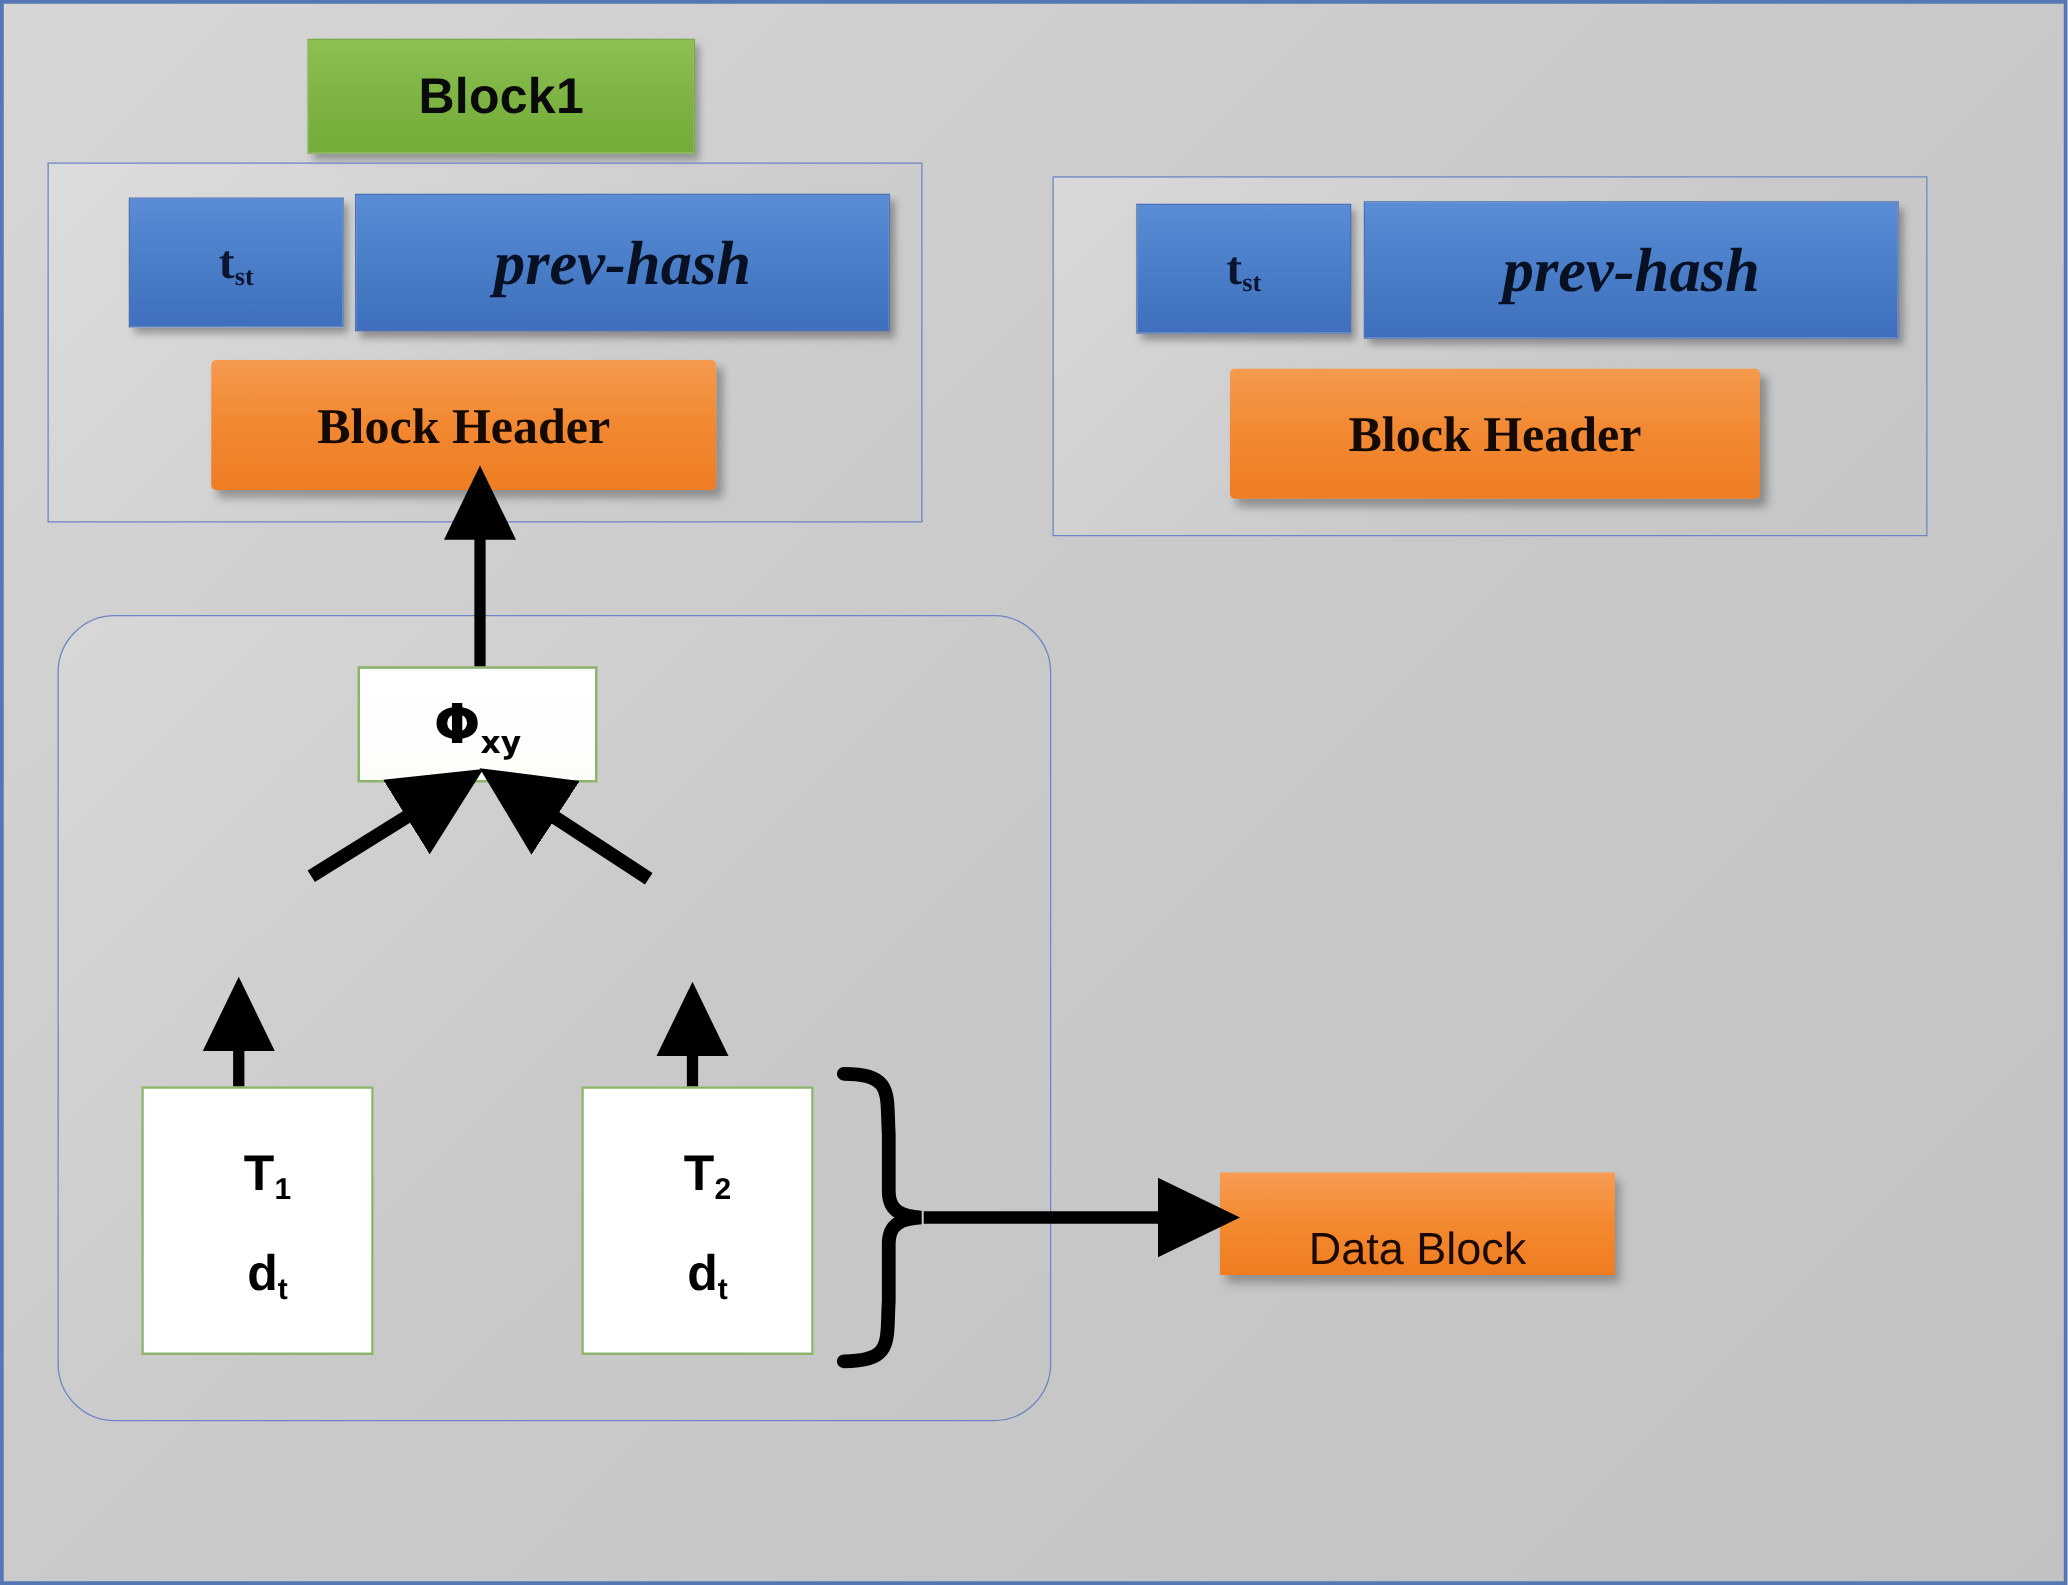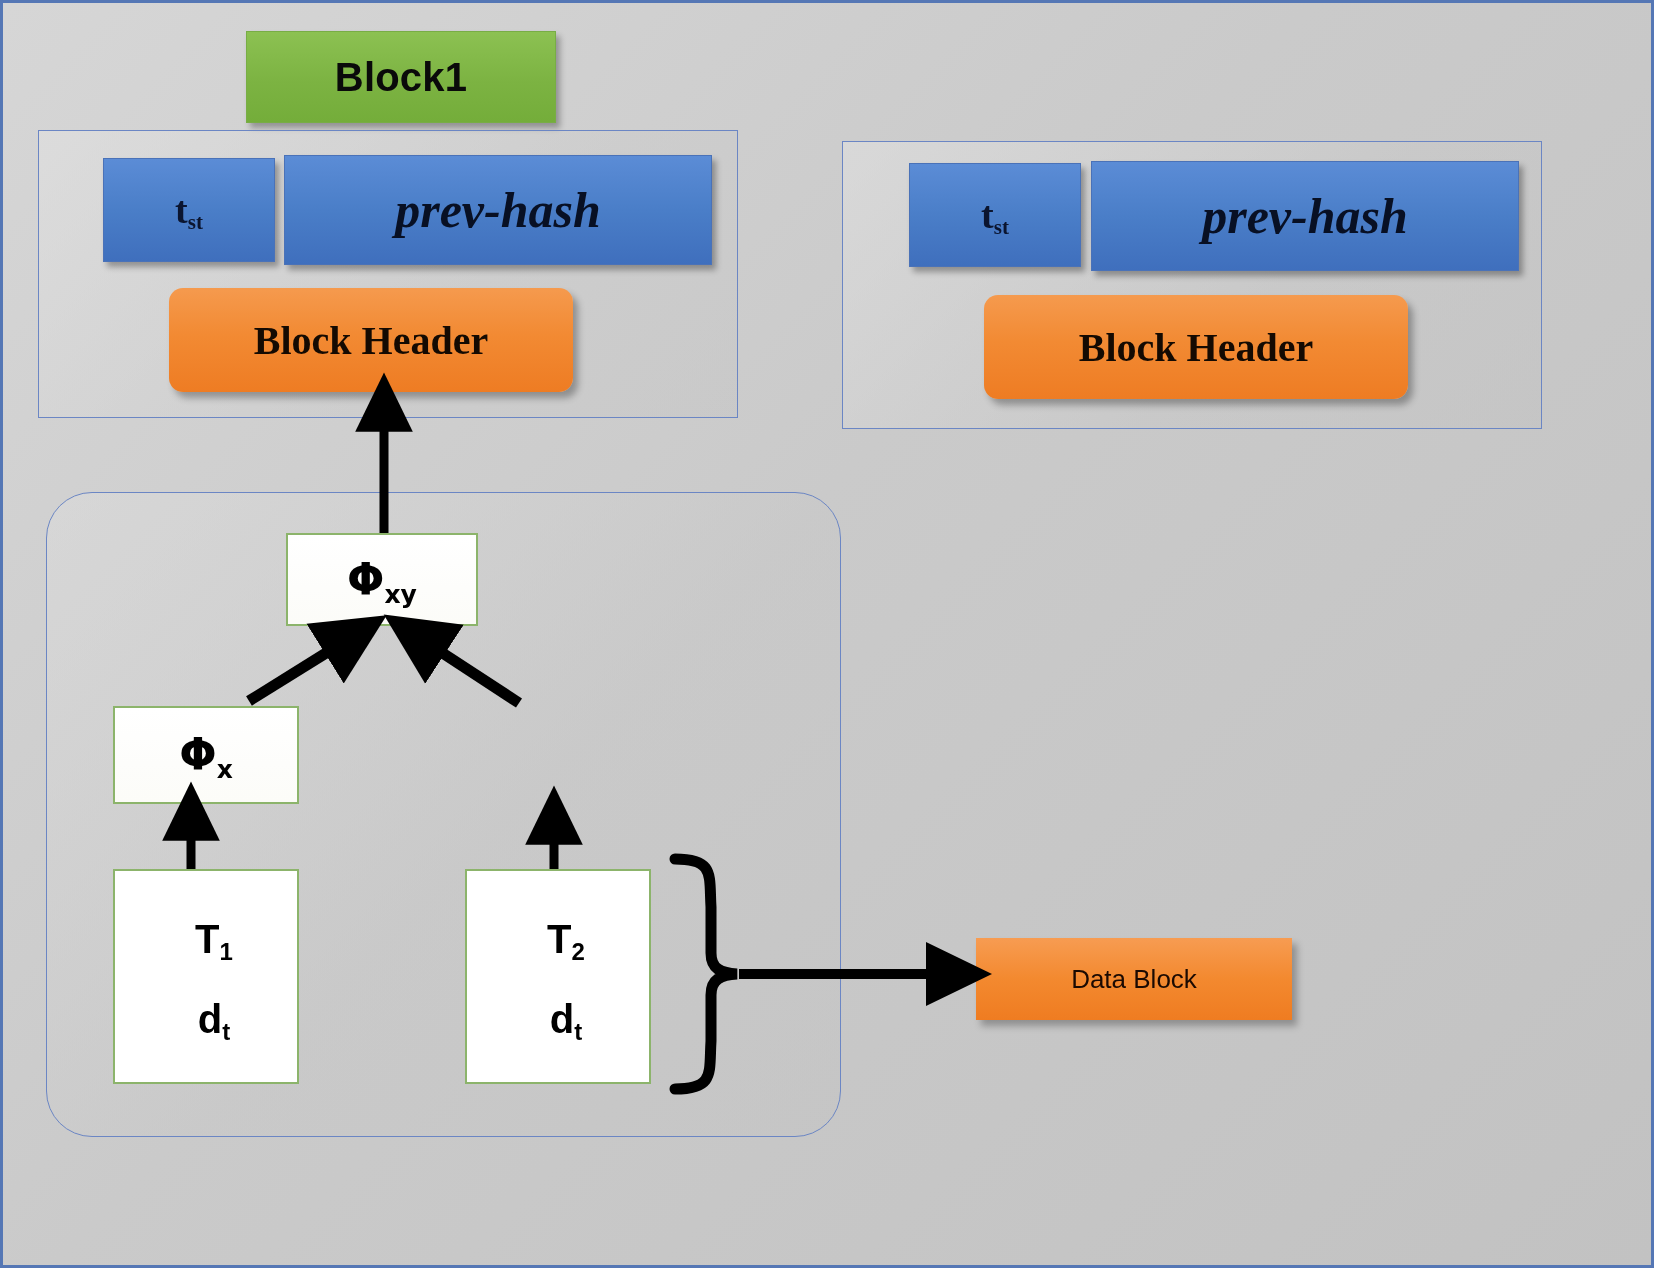--- a/index.html
+++ b/index.html
@@ -46,32 +46,32 @@
   .tst sub{font-size:21px;font-weight:700;vertical-align:baseline;position:relative;top:6px;}
   .prevhash{
     font-family:"Liberation Serif",serif;
     font-style:italic;font-weight:700;font-size:50px;
     color:#081024;
   }
 
   .header-orange{
     display:flex;align-items:center;justify-content:center;
     background:linear-gradient(180deg,#f59a4e 0%,#f28a33 45%,#ee7c23 100%);
-    border-radius:14px;
+    border-radius:4px;
     color:#140a02;
     font-family:"Liberation Serif",serif;
     font-weight:700;font-size:40px;
     box-shadow:5px 6px 7px rgba(0,0,0,.30);
   }
 
   .data-block{
-    display:flex;align-items:center;justify-content:center;
+    display:flex;align-items:flex-end;justify-content:center;
     background:linear-gradient(180deg,#f79c52 0%,#f3892f 50%,#ef7c21 100%);
     color:#1b0a02;
-    font-size:26px;font-weight:400;
+    font-size:36px;font-weight:400;
     box-shadow:5px 6px 7px rgba(0,0,0,.28);
     border:1px solid #e8working;
   }
 
   
   .tree-frame{
     border:1.5px solid #6b86c4;
     border-radius:46px;
     background:linear-gradient(135deg,rgba(222,222,222,.45) 0%,rgba(198,198,198,.20) 55%,rgba(188,188,188,.12) 100%);
   }
@@ -148,25 +148,20 @@
 
   <div class="abs tree-frame" style="left:43px;top:489px;width:795px;height:645px;">
   </div>
 
   <div class="abs node" style="left:283px;top:530px;width:192px;height:93px;">
     <span class="lbl">
       <span>Φ</span><sub>xy</sub>
     </span>
   </div>
 
-  <div class="abs node" style="left:110px;top:703px;width:186px;height:98px;">
-    <span class="lbl">
-      <span>Φ</span><sub>x</sub>
-    </span>
-  </div>
 
 
   <div class="abs tx" style="left:110px;top:866px;width:186px;height:215px;">
     <span class="t">
       <span>T</span><sub>1</sub>
     </span>
     <span class="d">
       <span>d</span><sub>t</sub>
     </span>
   </div>

